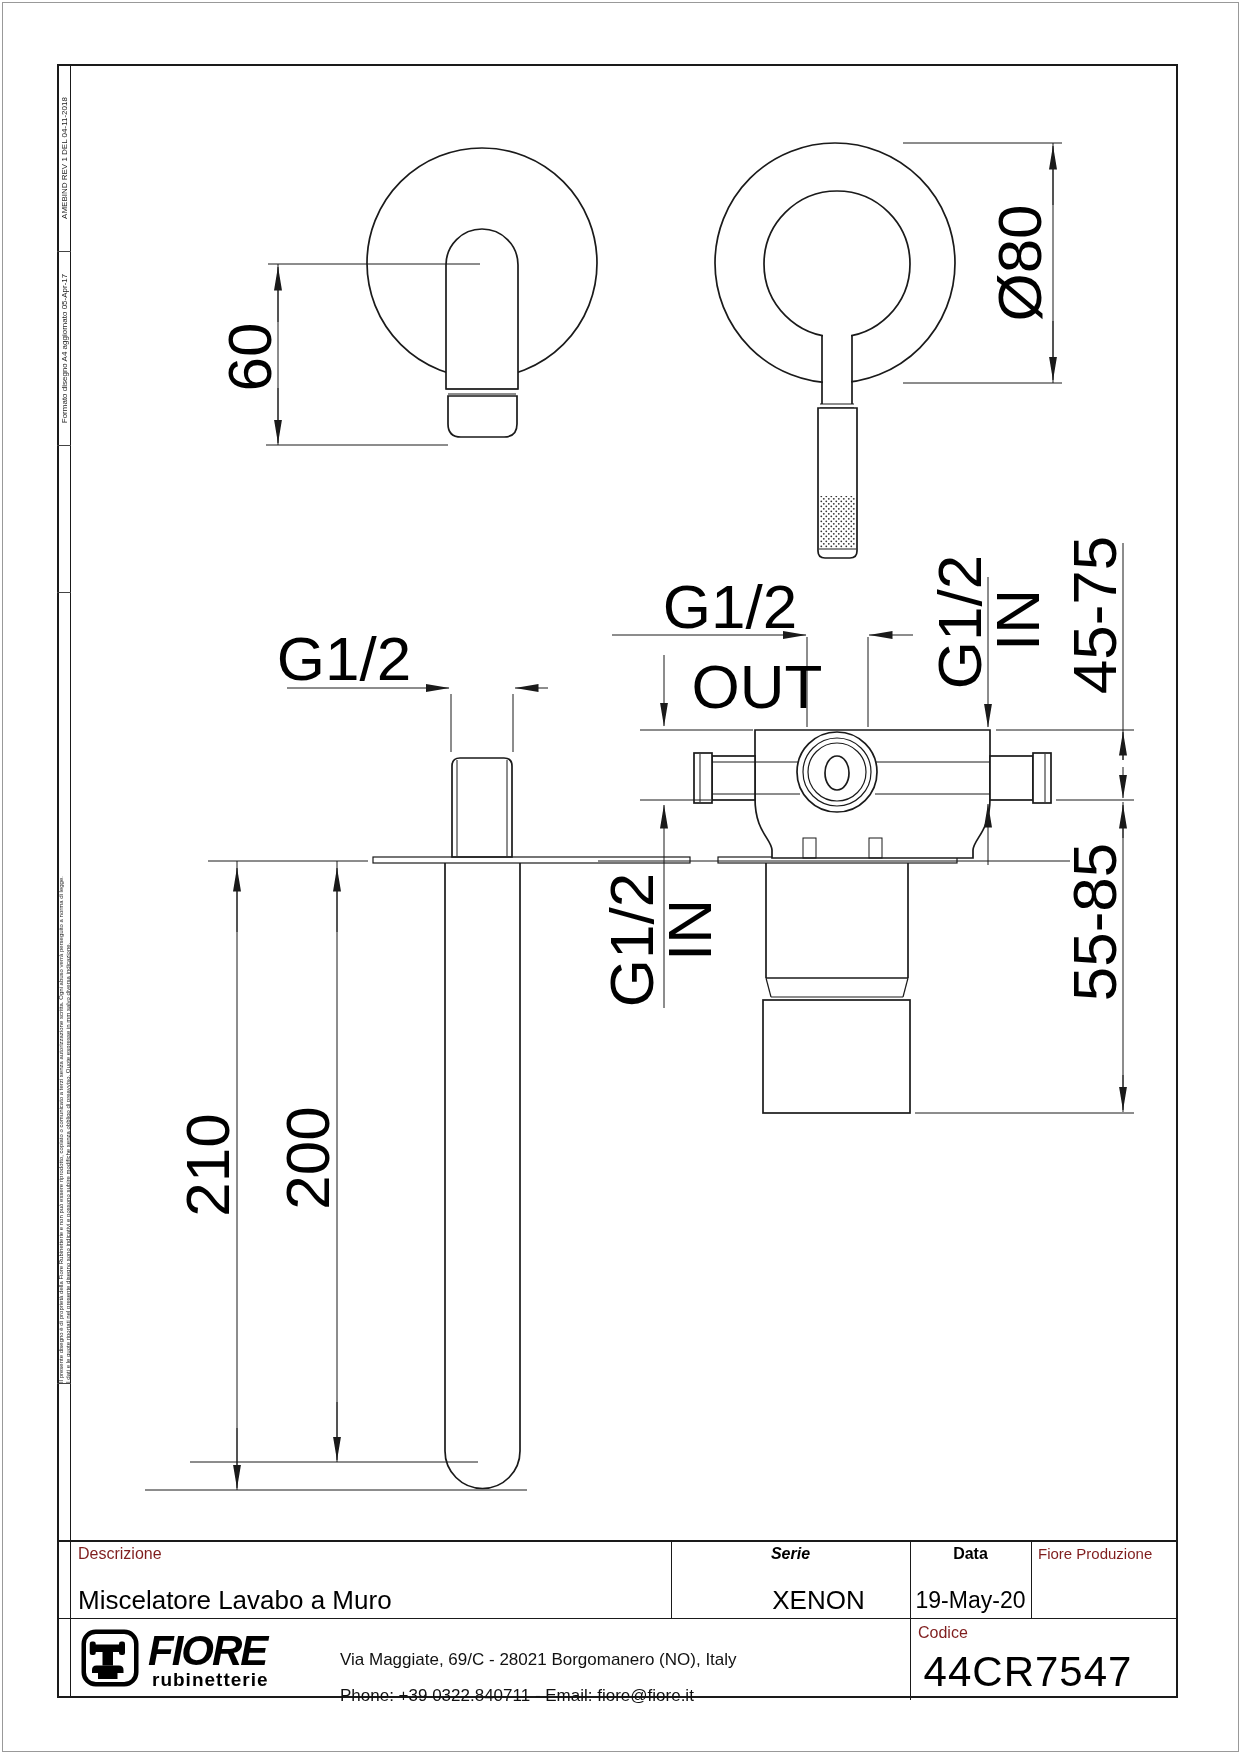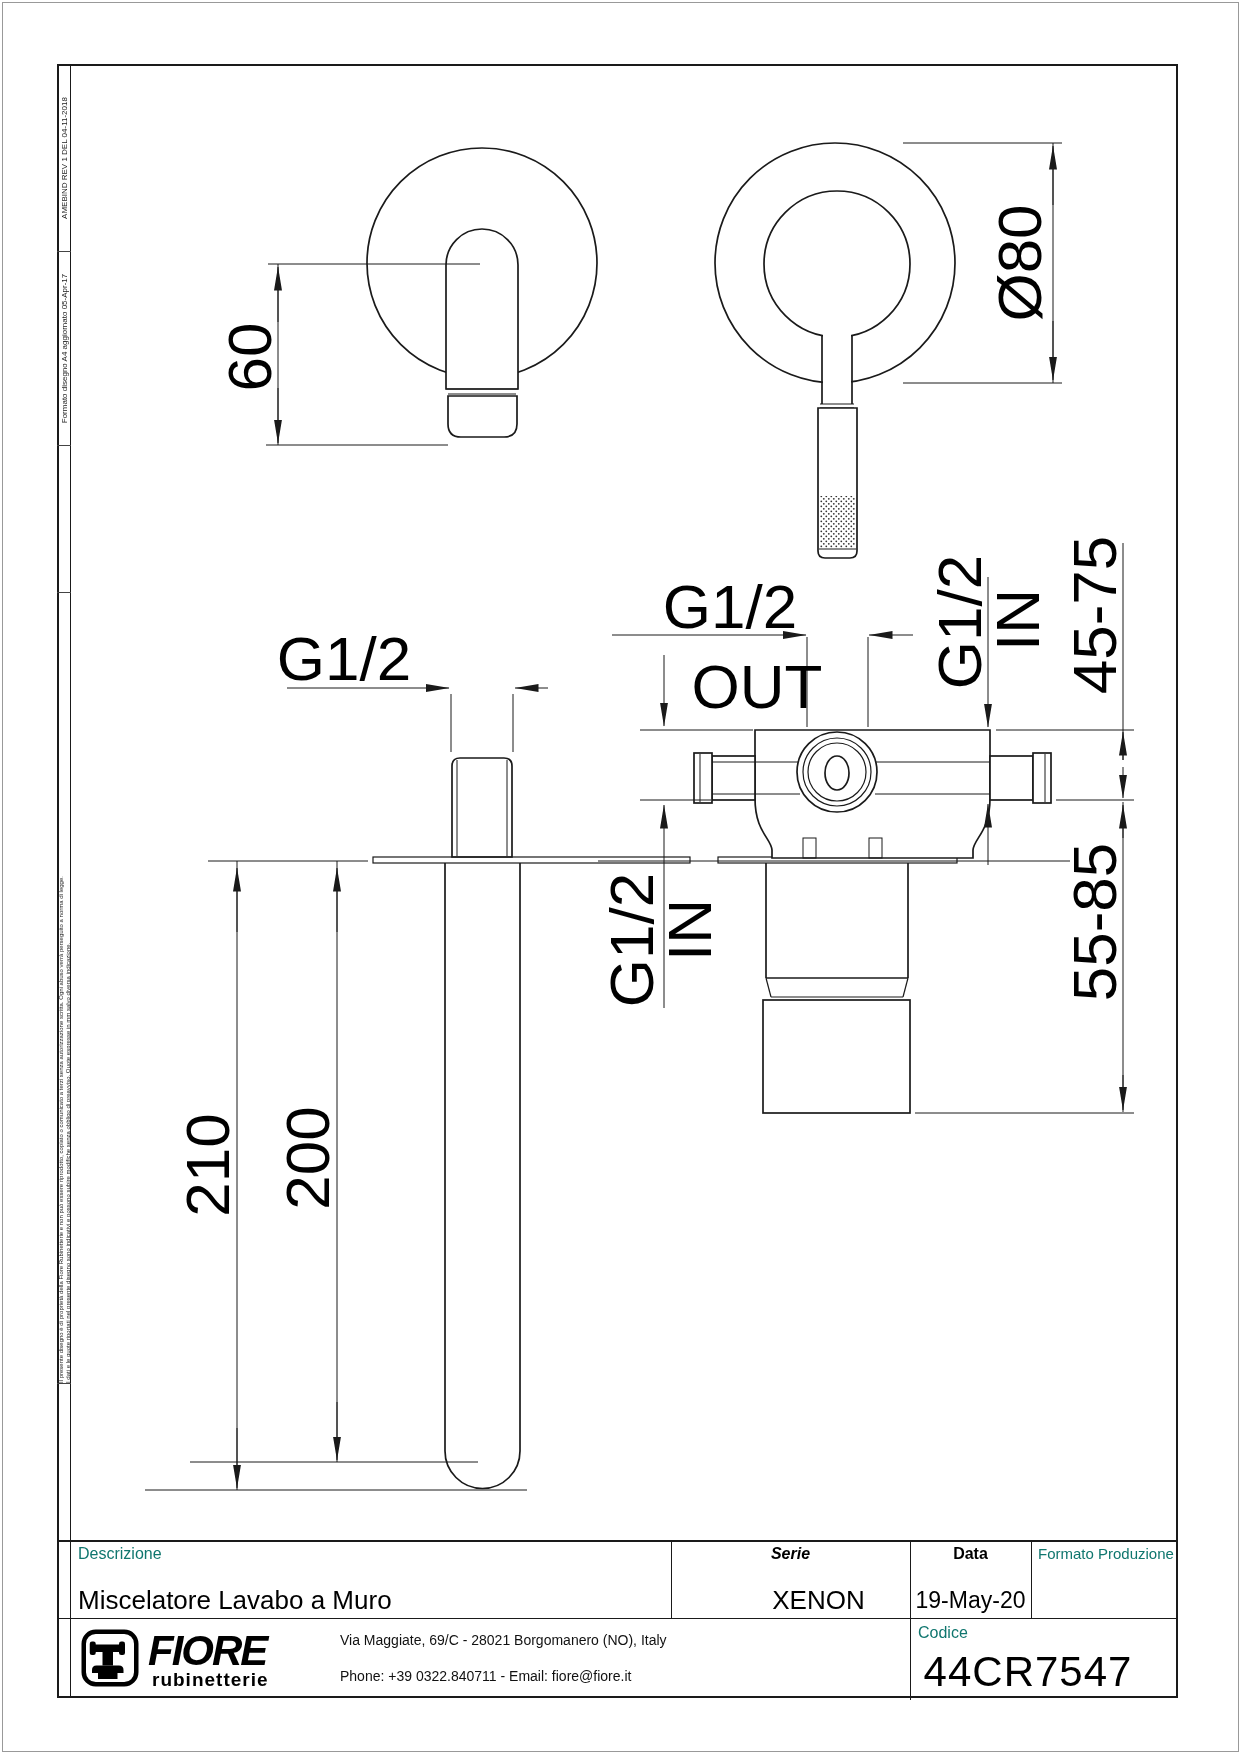--- a/index.html
+++ b/index.html
@@ -15,25 +15,25 @@
   .vt-a{left:58px;top:251px;width:186px;height:13px;font-size:8px;line-height:13px;}
   .vt-b{left:58px;top:445px;width:193px;height:13px;font-size:8px;line-height:13px;}
   .vt-c{left:58px;top:1383px;width:790px;height:7px;font-size:6px;line-height:7px;text-align:left;}
   .vt-d{left:65px;top:1383px;width:790px;height:7px;font-size:6px;line-height:7px;text-align:left;}
   
   svg.draw{position:absolute;left:0;top:0;}
   svg.draw text{font-family:"Liberation Sans",sans-serif;fill:#000;}
   .dimtxt{font-size:62px;}
   
   .tb-line{position:absolute;background:#1a1a1a;}
-  .tb-label{position:absolute;font-size:16px;color:#0f766e;}
+  .tb-label{position:absolute;font-size:16px;color:#7f1d1d;}
   .tb-label-b{position:absolute;font-size:16px;font-weight:bold;color:#000;}
   .tb-value{position:absolute;font-size:26px;color:#000;}
   .tb-code{position:absolute;font-size:42px;color:#000;letter-spacing:1px;}
-  .tb-addr{position:absolute;font-size:14px;color:#111;}
+  .tb-addr{position:absolute;font-size:17px;color:#111;margin-top:18px;}
   .logo-name{position:absolute;font-size:42px;font-weight:900;letter-spacing:-2px;font-style:italic;}
   .logo-sub{position:absolute;font-size:19px;font-weight:800;letter-spacing:1px;}
   .ctr{text-align:center;}
 </style>
 </head>
 <body>
 
 <div class="page">
   <div class="sheet-border"></div>
   <div class="frame"></div>
@@ -198,21 +198,21 @@
 
     <div class="tb-label" style="left:78px;top:1545px;">Descrizione</div>
     <div class="tb-value" style="left:78px;top:1585px;text-align:right;">Miscelatore Lavabo a Muro</div>
 
     <div class="tb-label-b ctr" style="left:671px;top:1545px;width:239px;font-style:italic;">Serie</div>
     <div class="tb-value ctr" style="left:671px;top:1585px;width:239px;padding-left:28px;">XENON</div>
 
     <div class="tb-label-b ctr" style="left:910px;top:1545px;width:121px;">Data</div>
     <div class="tb-value ctr" style="left:910px;top:1587px;width:121px;font-size:23px;">19-May-20</div>
 
-    <div class="tb-label" style="left:1038px;top:1545px;font-size:15px;">Formato Produzione</div>
+    <div class="tb-label" style="left:1038px;top:1545px;font-size:15px;">Fiore Produzione</div>
 
     <div class="tb-label" style="left:918px;top:1624px;text-align:right;">Codice</div>
     <div class="tb-code ctr" style="left:910px;top:1648px;width:236px;">44CR7547</div>
 
     <div>
       <svg style="position:absolute;left:80px;top:1628px;" width="60" height="60" viewBox="0 0 40 40">
         <rect x="2.5" y="2.5" width="35" height="35" rx="8" fill="#fff" stroke="#000" stroke-width="3"></rect>
         <g fill="#000">
           <rect x="8" y="11" width="21" height="5"></rect>
           <rect x="6.5" y="9" width="4" height="9" rx="1.5"></rect>

